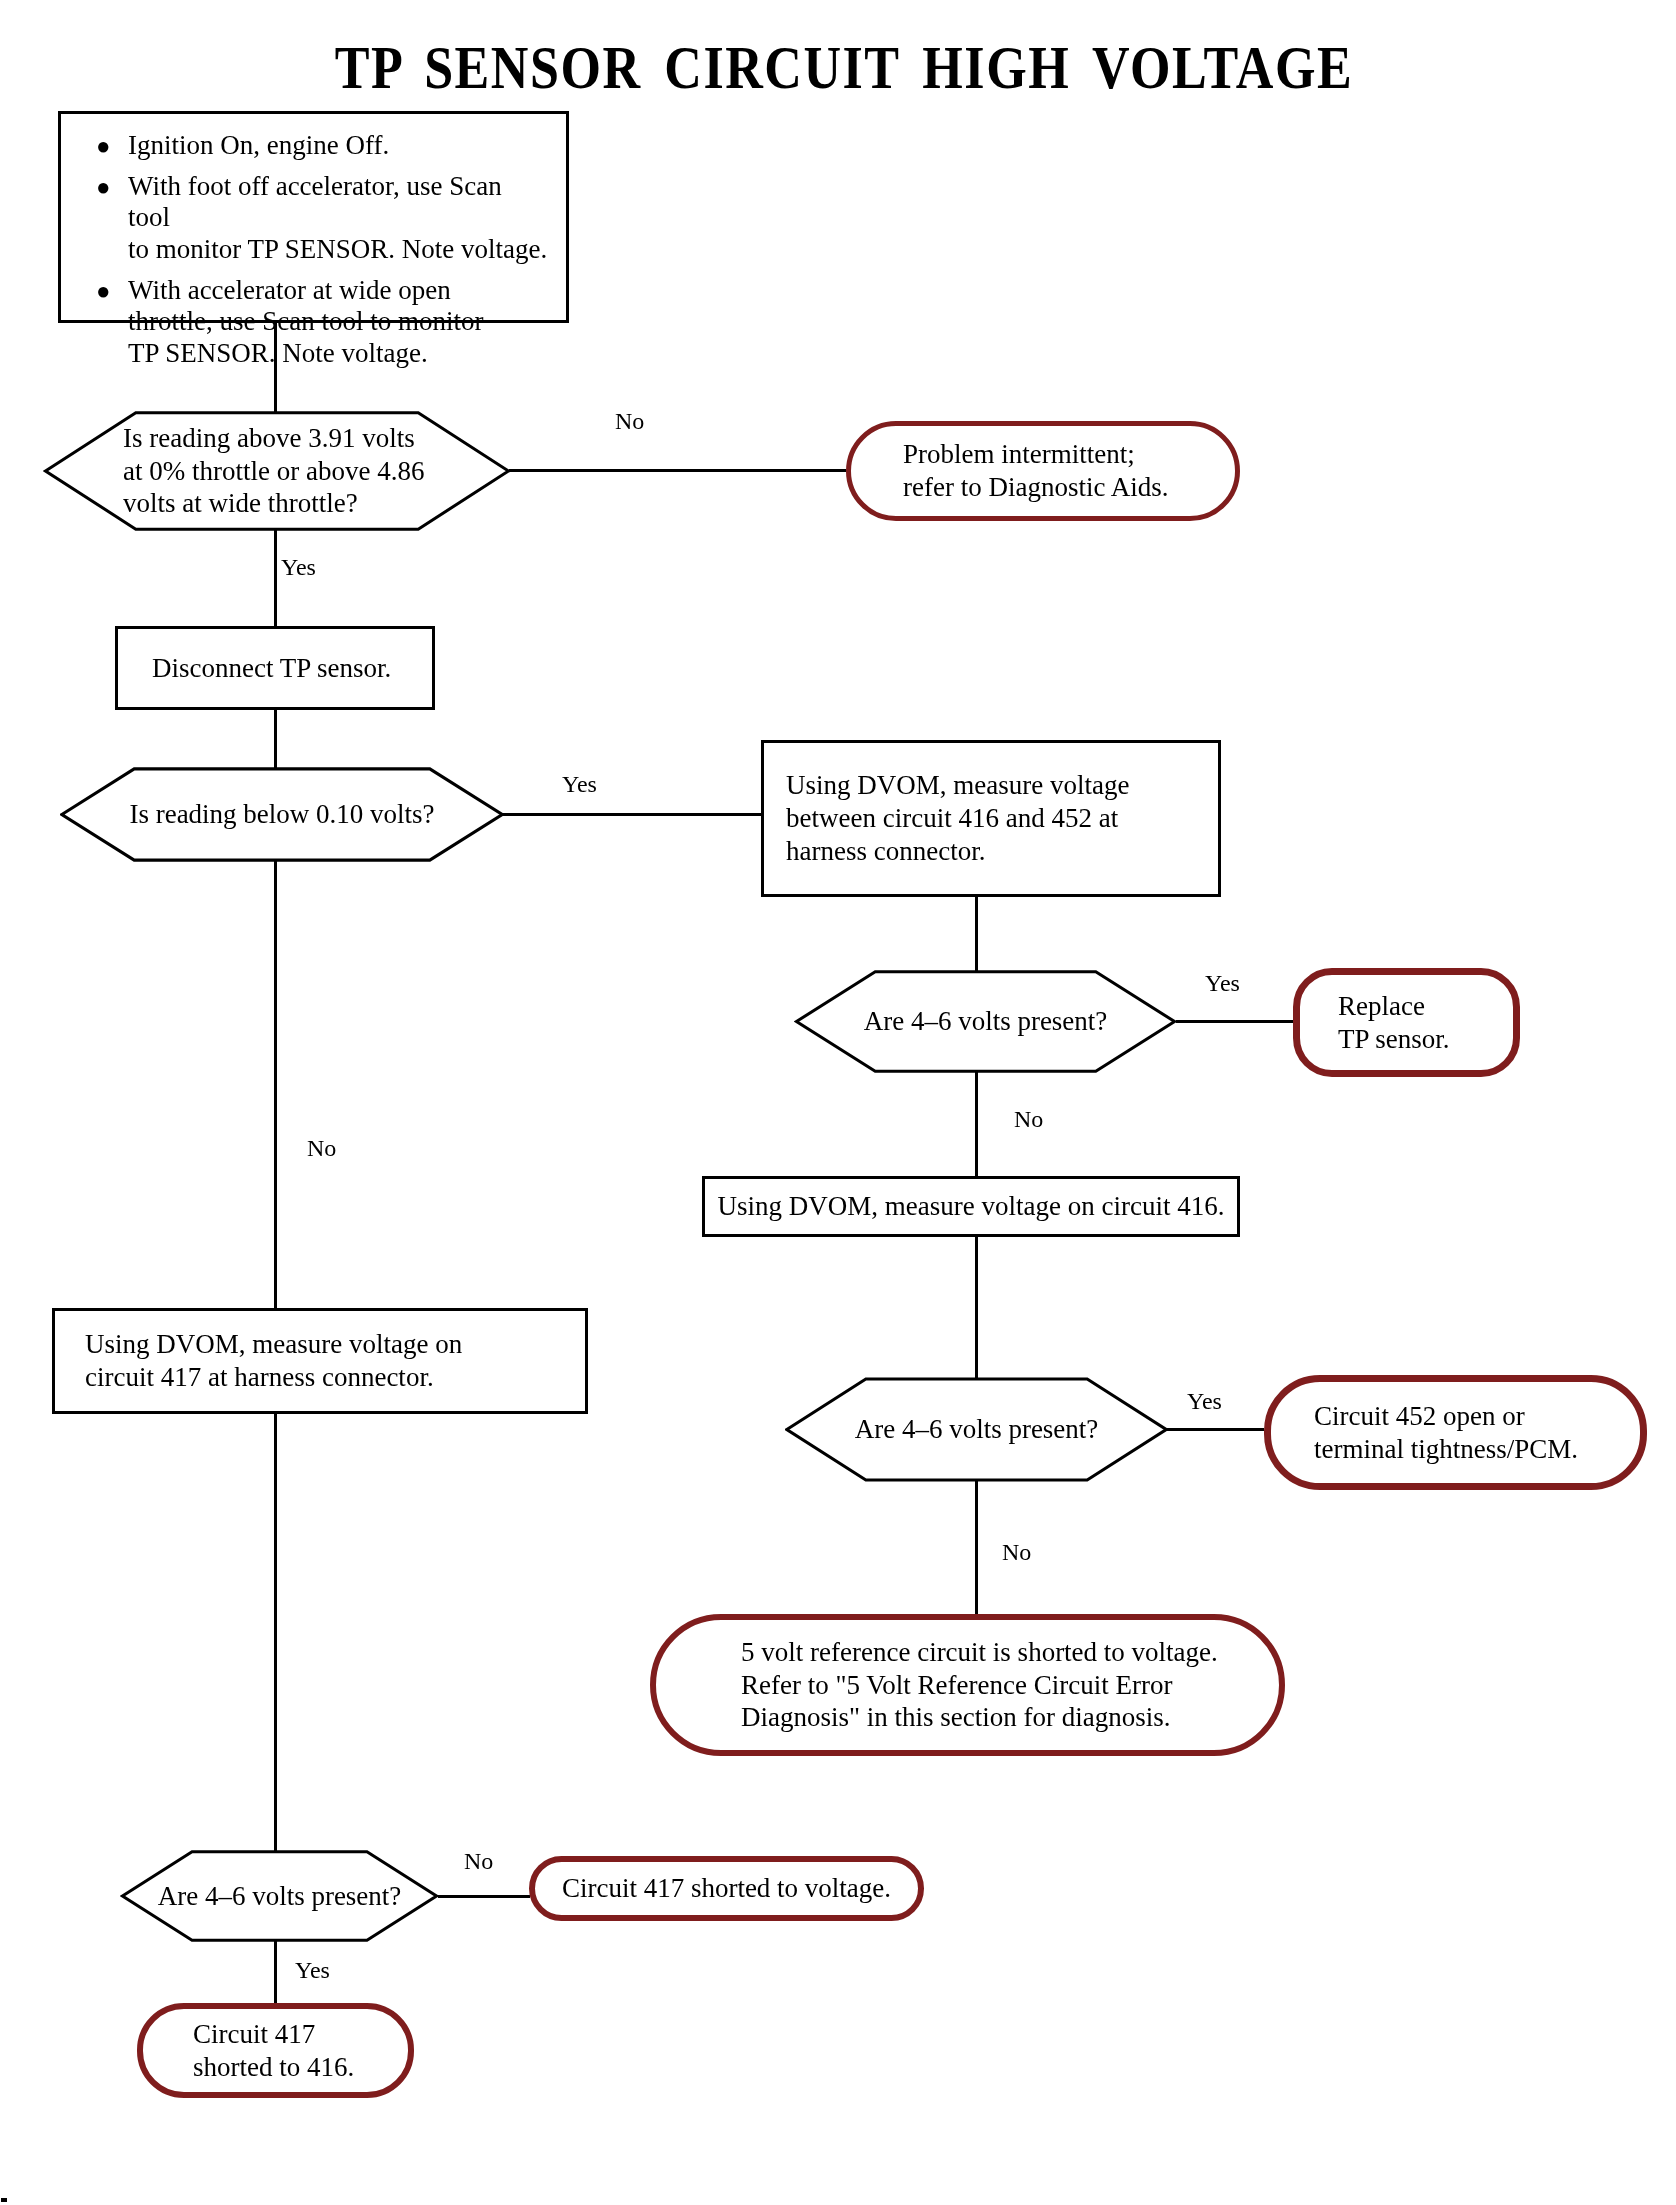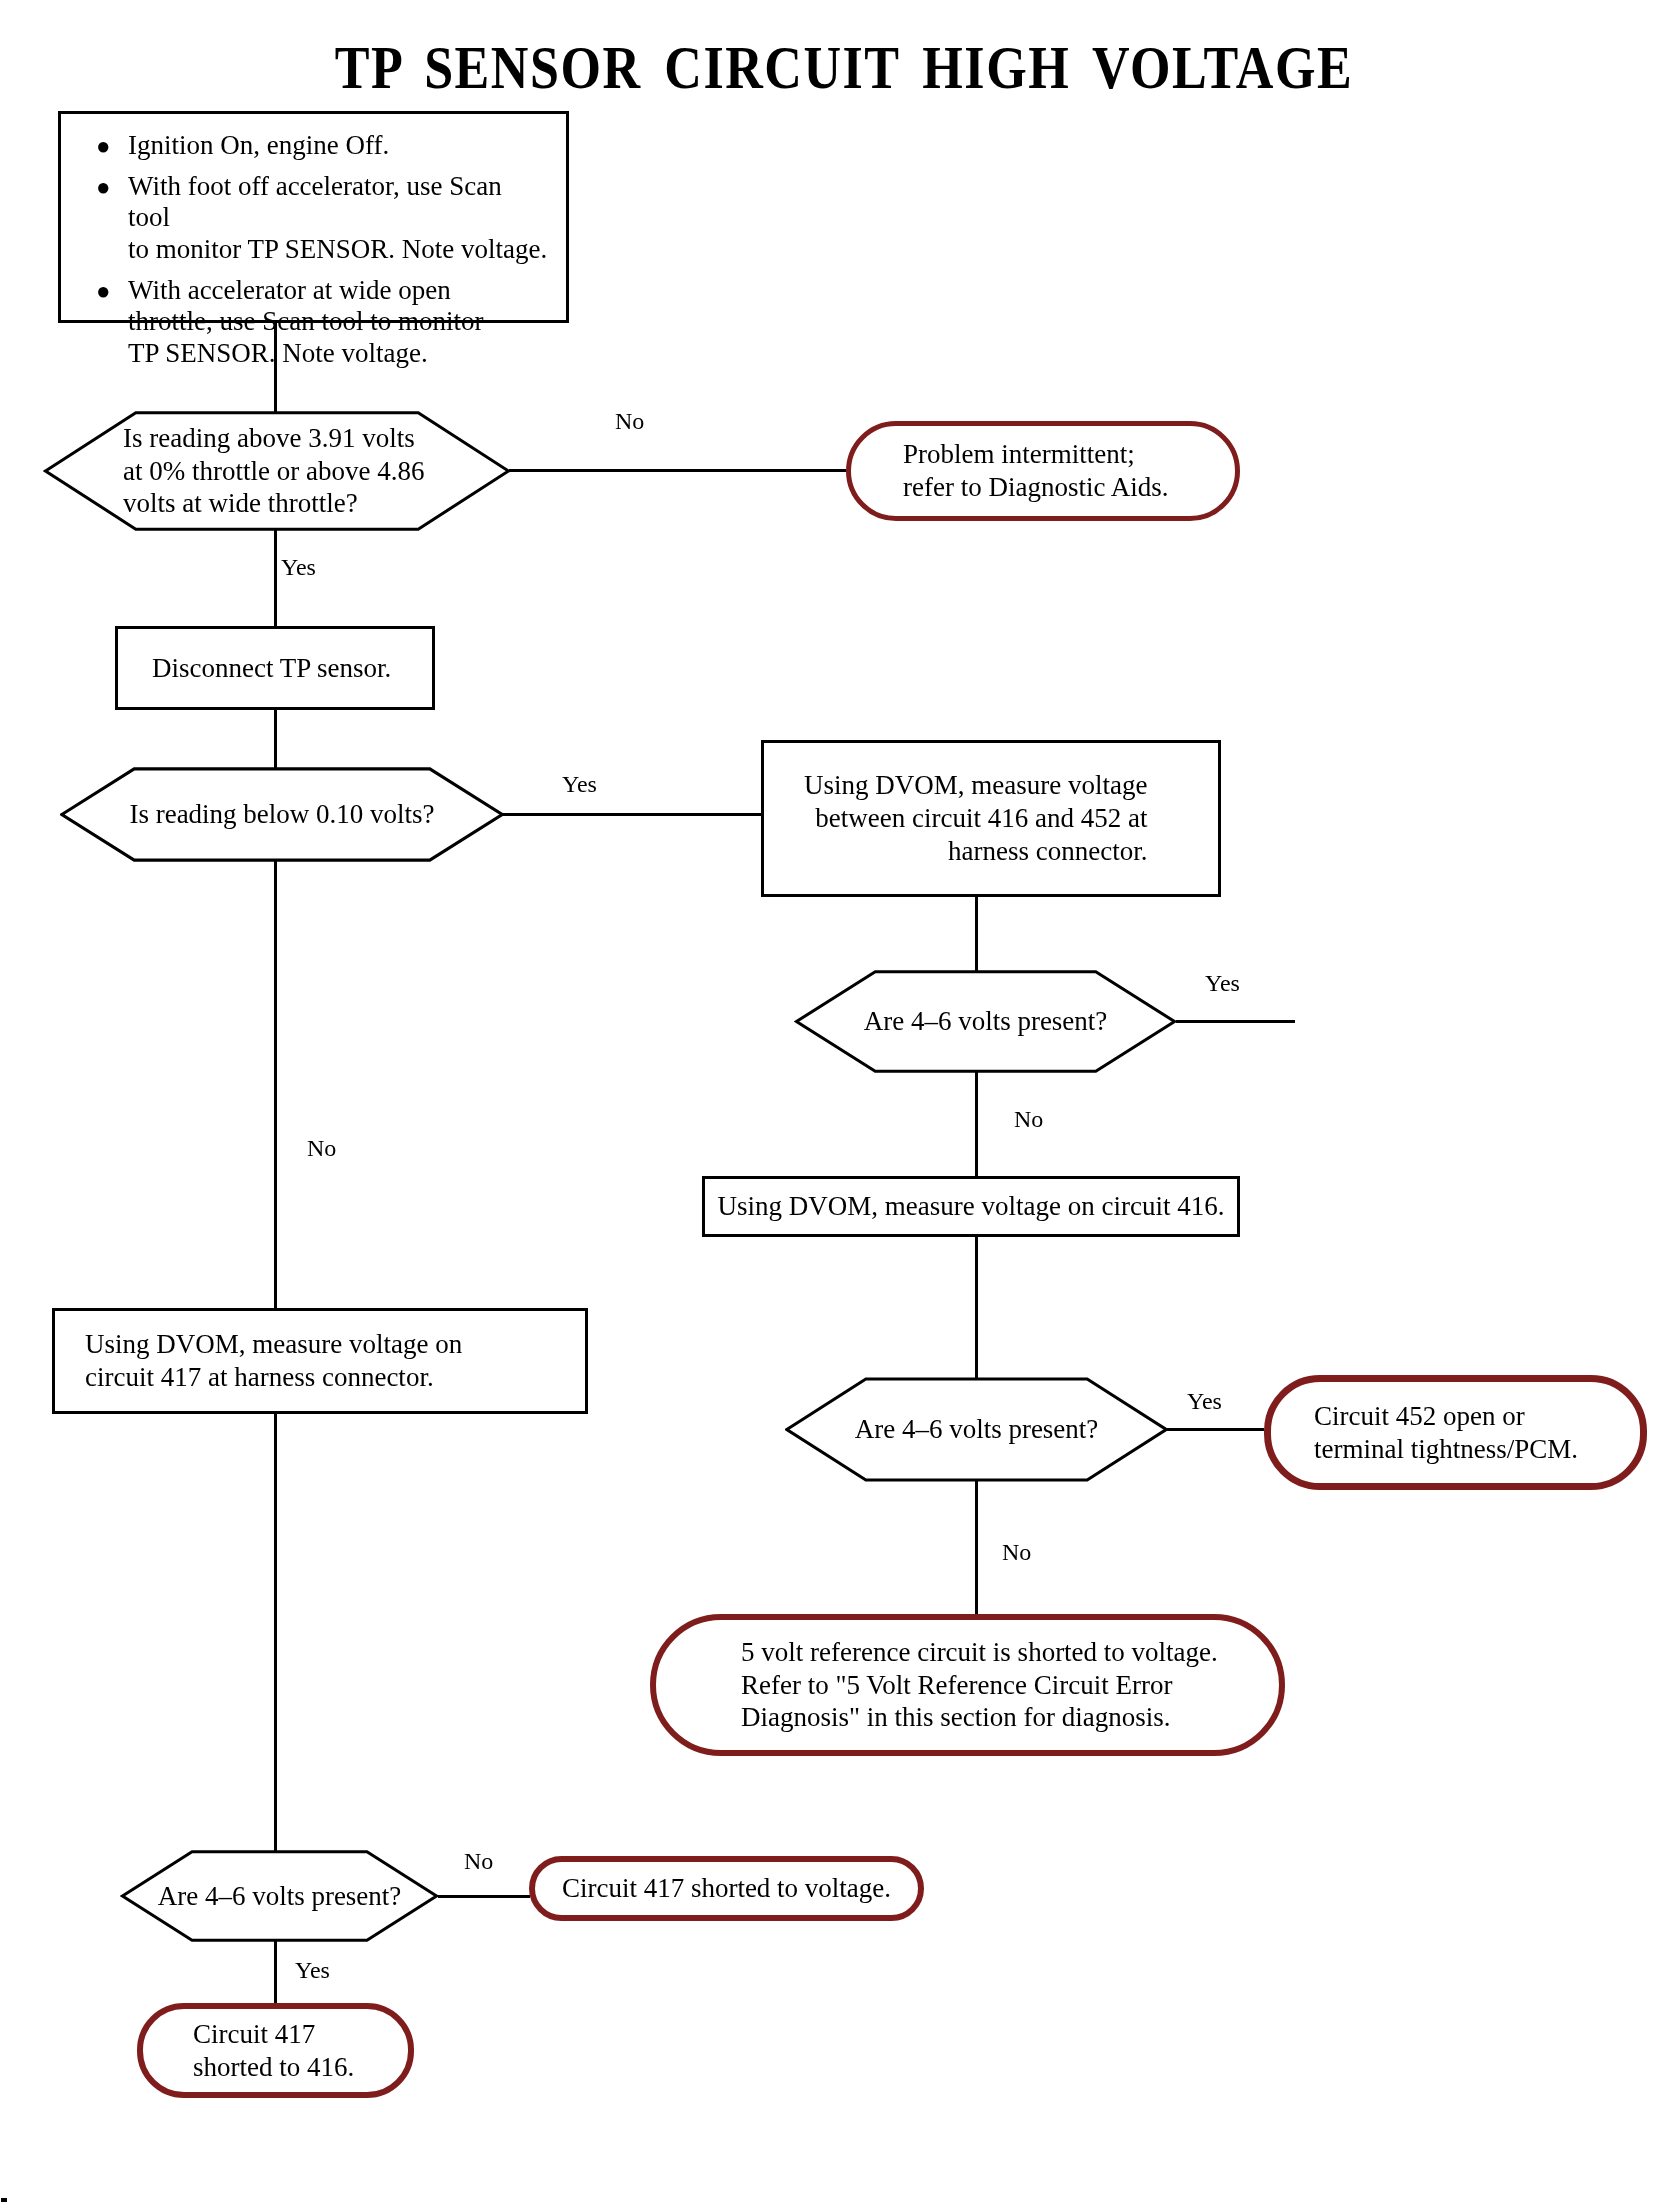--- a/index.html
+++ b/index.html
@@ -95,36 +95,40 @@
   <div class="node hex" style="left:60px;top:767px;width:444px;height:95px;">
     <svg width="444" height="95" viewBox="0 0 730 156">
       <polygon points="3,78 122,3 608,3 727,78 608,153 122,153" fill="#ffffff" stroke="#000000" stroke-width="5"></polygon>
     </svg>
     <div class="node-text center">Is reading below 0.10 volts?</div>
   </div>
 
   <div class="edge-label" style="left:562px;top:771px;">Yes</div>
   <div class="h" style="left:501px;top:813px;width:260px;"></div>
   <div class="node rect" style="left:761px;top:740px;width:460px;height:157px;">
-    <div class="node-text" style="padding-left:40px;text-align:right;">Using DVOM, measure voltage
+    <div class="node-text" style="padding-left:22px;">Using DVOM, measure voltage
 between circuit 416 and 452 at
 harness connector.</div>
   </div>
 
   <div class="v" style="left:975px;top:896px;height:77px;"></div>
 
   <div class="node hex" style="left:794px;top:970px;width:383px;height:103px;">
     <svg width="383" height="103" viewBox="0 0 630 170">
       <polygon points="3,85 133,3 497,3 627,85 497,167 133,167" fill="#ffffff" stroke="#000000" stroke-width="5"></polygon>
     </svg>
     <div class="node-text center">Are 4–6 volts present?</div>
   </div>
 
   <div class="edge-label" style="left:1205px;top:970px;">Yes</div>
   <div class="h" style="left:1176px;top:1020px;width:119px;"></div>
+  <div class="node oval" style="left:1293px;top:968px;width:227px;height:109px;border-width:7.3px;border-radius:39px;">
+    <div class="node-text" style="padding-left:38px;">Replace
+TP sensor.</div>
+  </div>
 
   <div class="edge-label" style="left:1014px;top:1106px;">No</div>
   <div class="v" style="left:975px;top:1072px;height:105px;"></div>
   <div class="node rect" style="left:702px;top:1176px;width:538px;height:61px;border-width:3px;">
     <div class="node-text center">Using DVOM, measure voltage on circuit 416.</div>
   </div>
 
   <div class="v" style="left:975px;top:1235px;height:145px;"></div>
 
   <div class="node hex" style="left:785px;top:1377px;width:383px;height:105px;">

